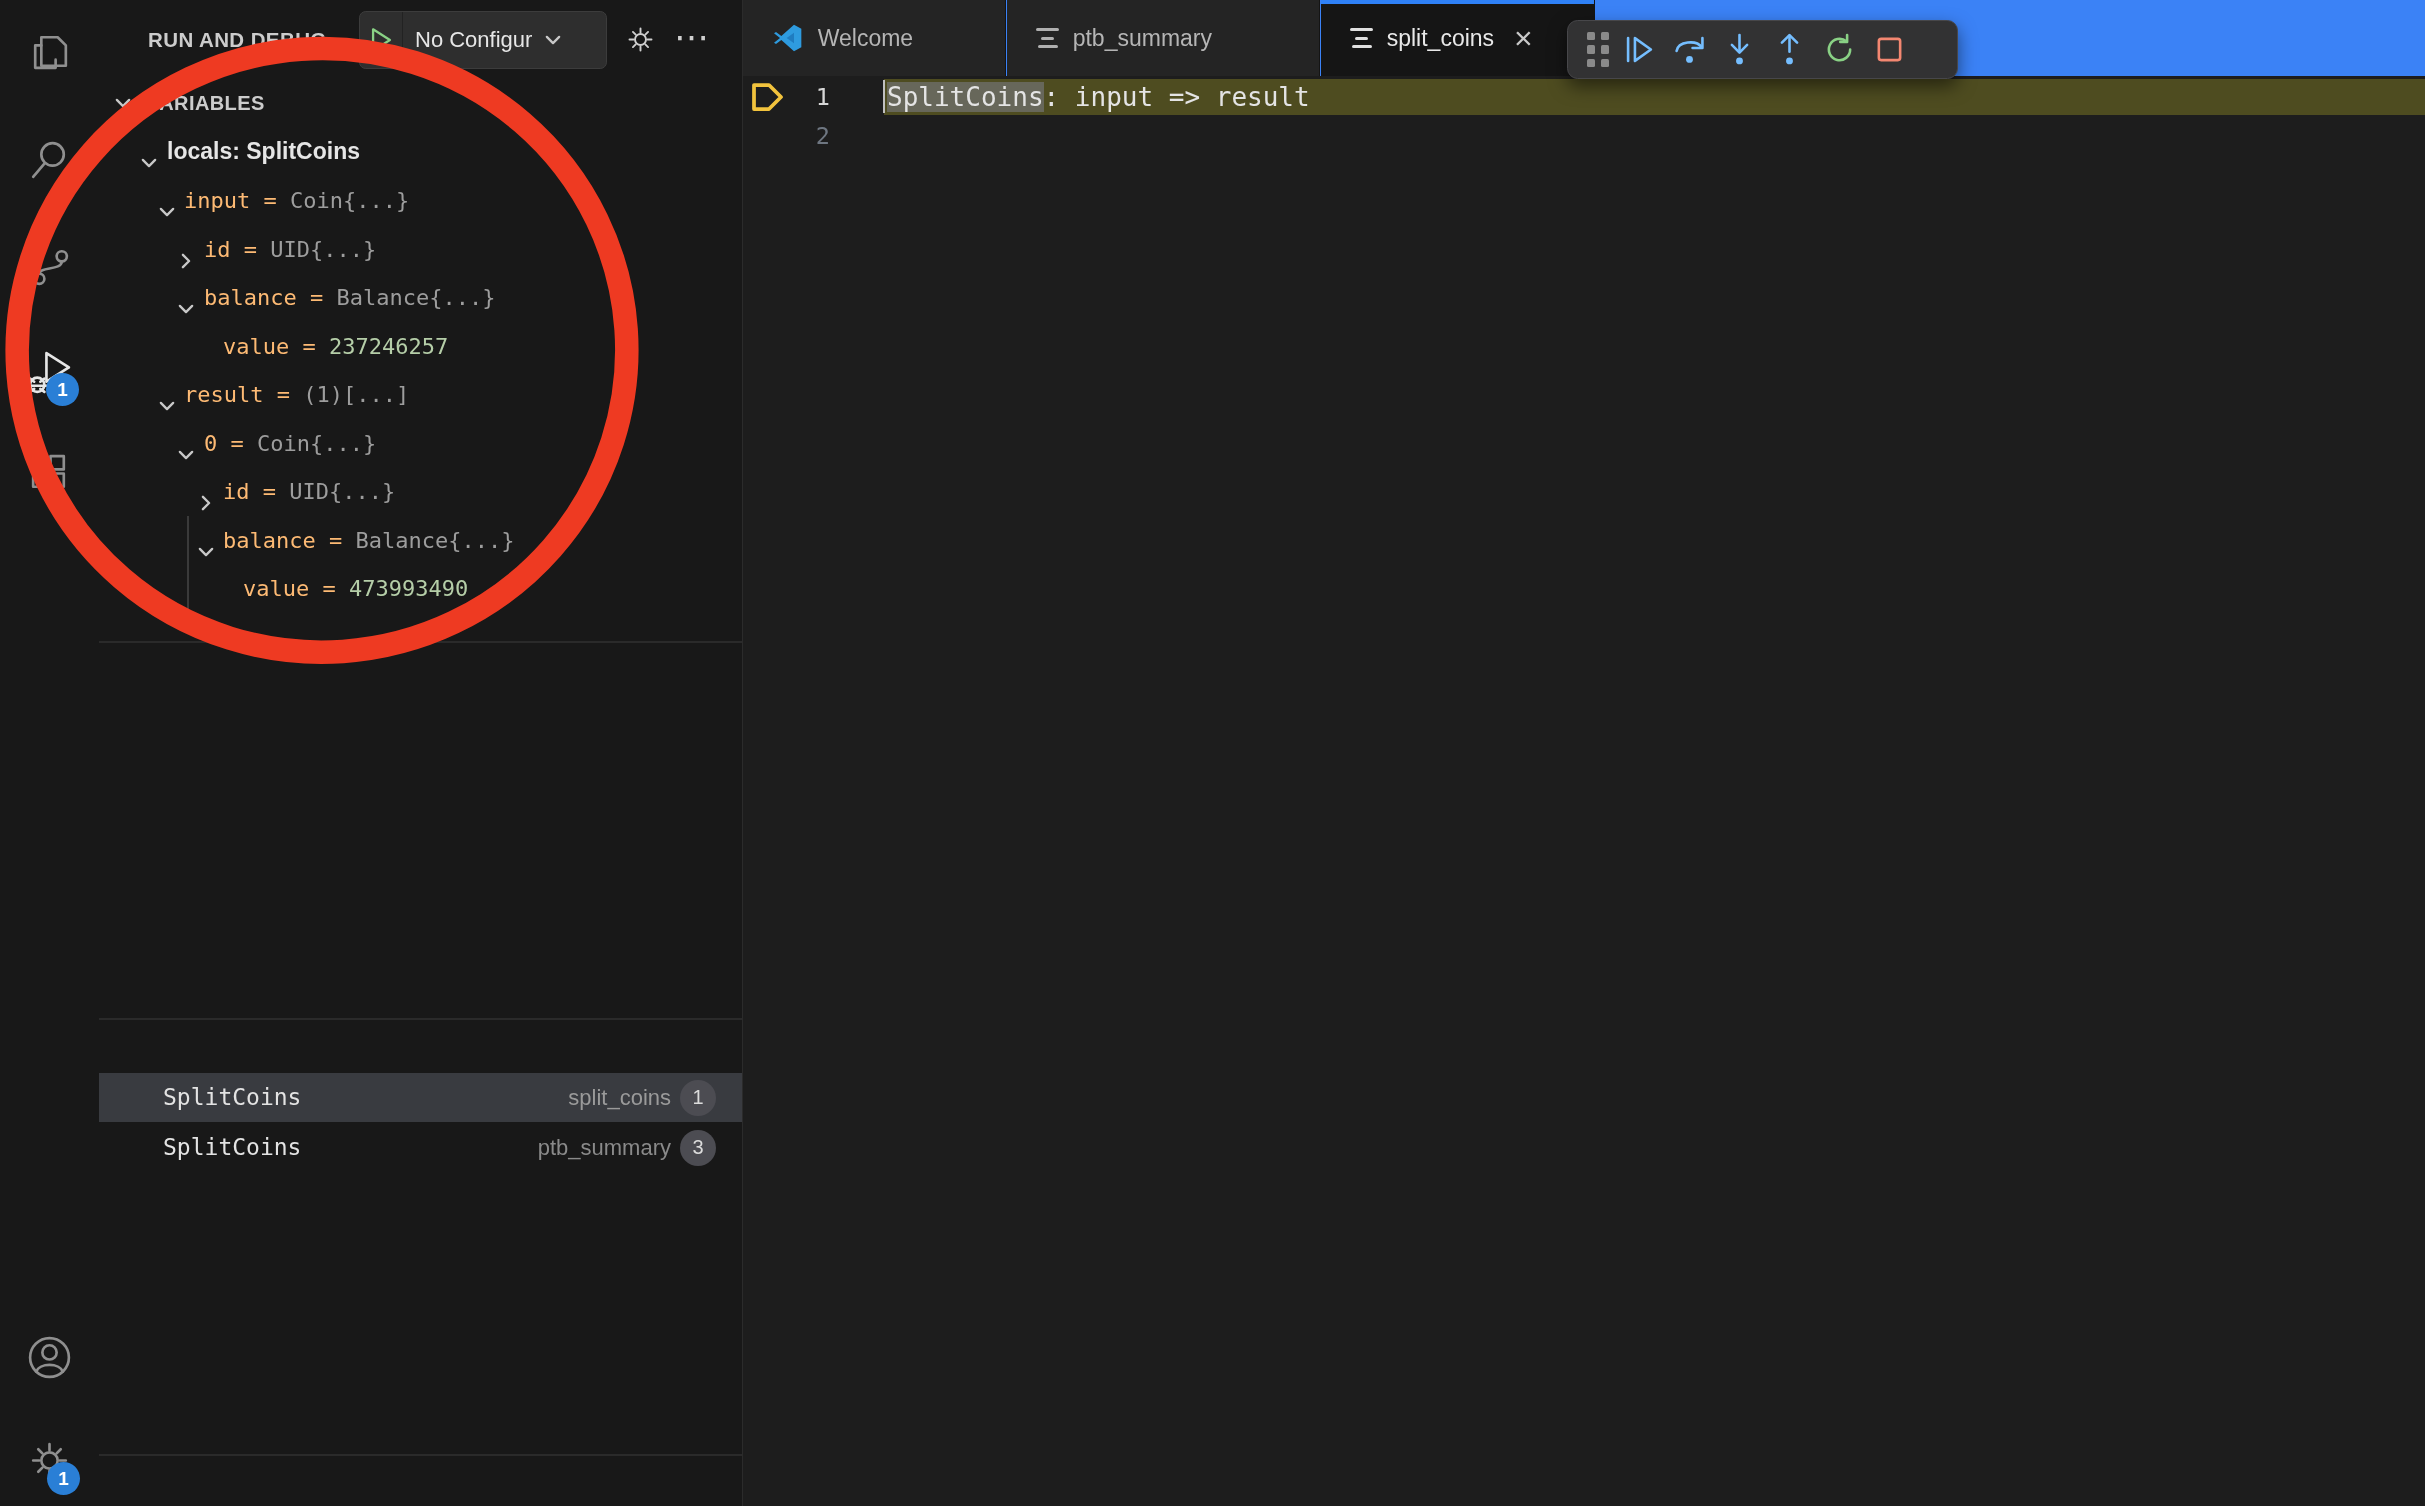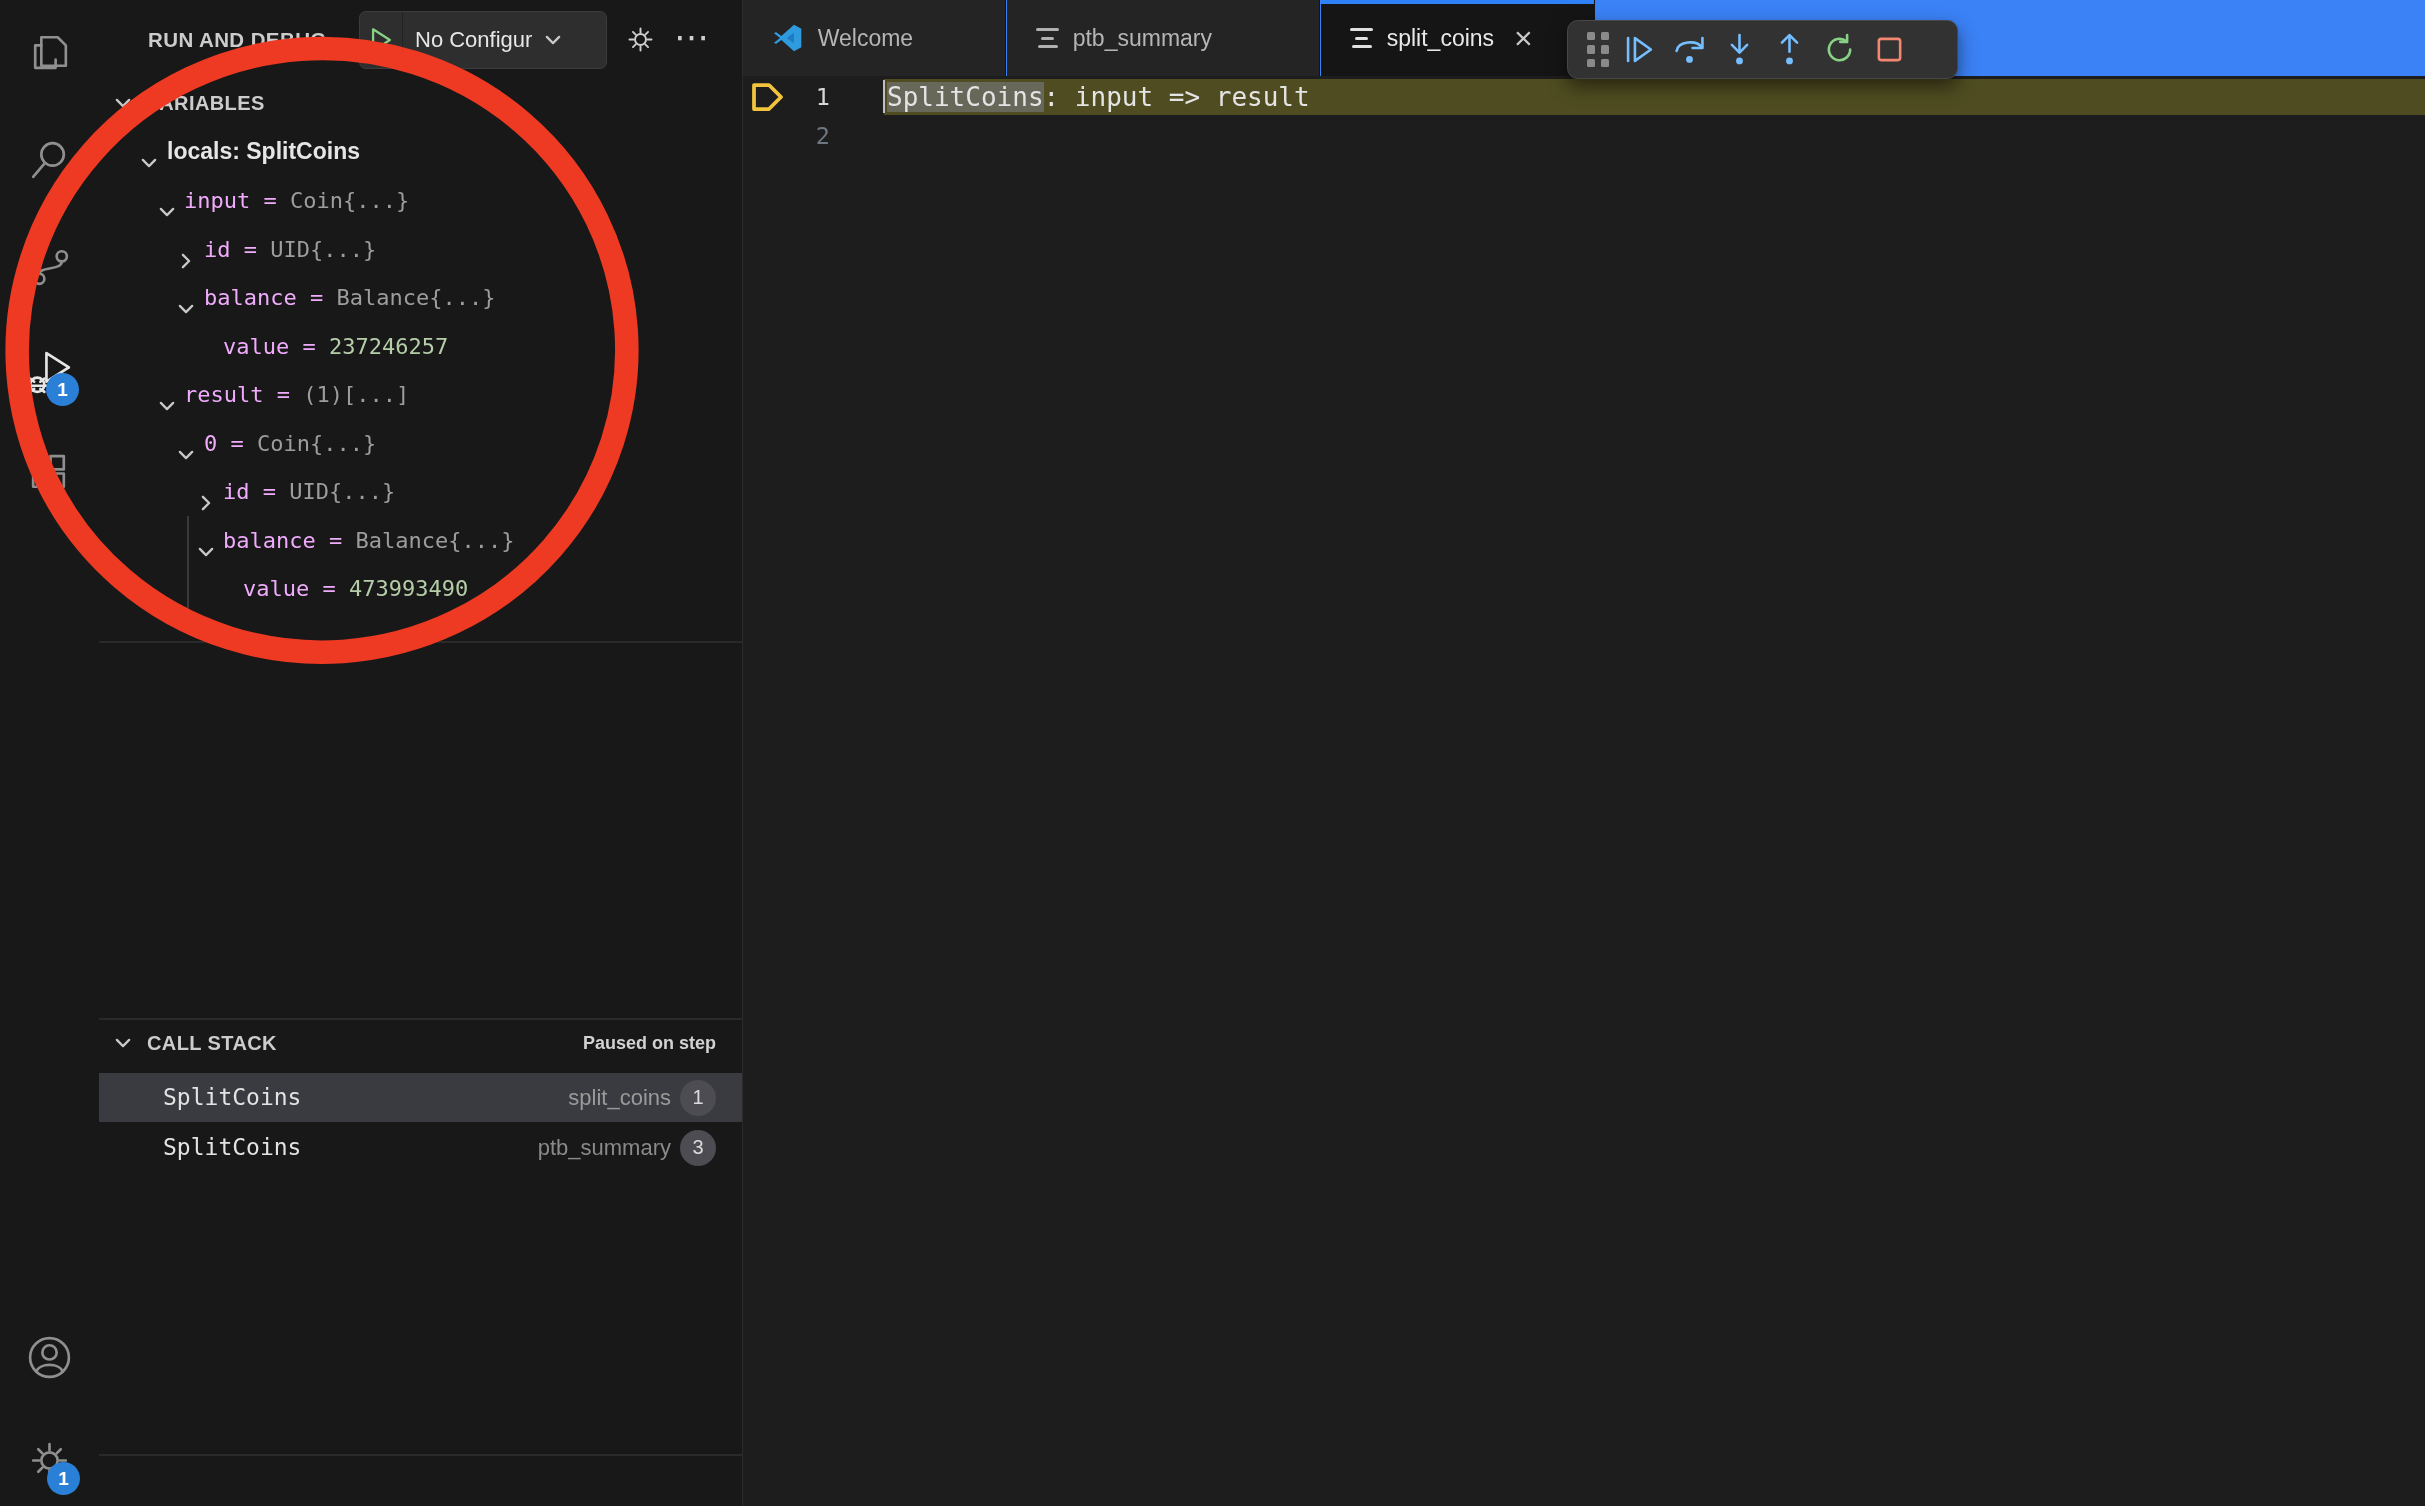--- a/index.html
+++ b/index.html
@@ -33,21 +33,21 @@
              letter-spacing:0.4px;color:#cccccc;white-space:nowrap;}
   .chv{position:absolute;width:20px;height:20px;}
   .chv svg{width:20px;height:20px;fill:none;stroke:#c8c8c8;stroke-width:3;stroke-linecap:round;stroke-linejoin:round;}
   .sec-chv{left:13.7px;top:14.4px;}
   
   .tree-row{position:absolute;left:0;width:643px;height:49px;font-family:"DejaVu Sans Mono",monospace;
             font-size:22px;line-height:49px;white-space:nowrap;}
   .tree-row .chv{top:14.4px;}
   .tname{position:absolute;top:0;line-height:49px;}
   .scope{font-family:"Liberation Sans",sans-serif;font-weight:bold;font-size:23px;color:#e6e6e6;}
-  .pink{color:#f0abfc;}
+  .pink{color:#fdba74;}
   .gray{color:#9d9d9d;}
   .green{color:#b5cea8;}
   .indent-guide{position:absolute;width:1.5px;background:#3a3a3a;}
   
   .cs-row{position:absolute;left:0;width:643px;height:49px;line-height:49px;white-space:nowrap;}
   .cs-row.selected{background:#393b40;}
   .cs-name{position:absolute;left:64px;font-family:"DejaVu Sans Mono",monospace;font-size:23px;color:#e3e3e3;}
   .cs-src{position:absolute;right:71px;font-size:22px;color:#9a9a9a;}
   .badge-pill{position:absolute;right:26px;top:6.8px;min-width:36px;height:36px;border-radius:18px;background:#4c4c52;
               color:#dcdcdc;font-size:20px;display:flex;align-items:center;justify-content:center;}
@@ -230,27 +230,20 @@
       <span class="tname" style="left:124px"><span class="pink">balance</span><span class="pink"> = </span><span class="gray">Balance{...}</span></span>
     </div>
     <div class="indent-guide" style="left:88px;top:516px;height:94px"></div>
     <div class="tree-row" style="top:564px">
       <span class="tname" style="left:144px"><span class="pink">value</span><span class="pink"> = </span><span class="green">473993490</span></span>
     </div>
 
     <div class="section-divider" style="top:641px"></div>
 
     <div class="section-divider" style="top:1018px"></div>
-    <div class="sec-header" style="top:1019px">
-      <span class="chv sec-chv"><svg viewBox="0 0 26 26">
-            <polyline points="5,9 13,17 21,9"></polyline>
-          </svg></span>
-      <span class="sec-label">CALL STACK</span>
-      <span id="paused-status">Paused on step</span>
-    </div>
     <div class="cs-row selected" style="top:1073px">
       <span class="cs-name">SplitCoins</span>
       <span class="cs-src">split_coins</span>
       <span class="badge-pill">1</span>
     </div>
     <div class="cs-row" style="top:1123px">
       <span class="cs-name">SplitCoins</span>
       <span class="cs-src" style="color:#8a8a8a">ptb_summary</span>
       <span class="badge-pill">3</span>
     </div>

